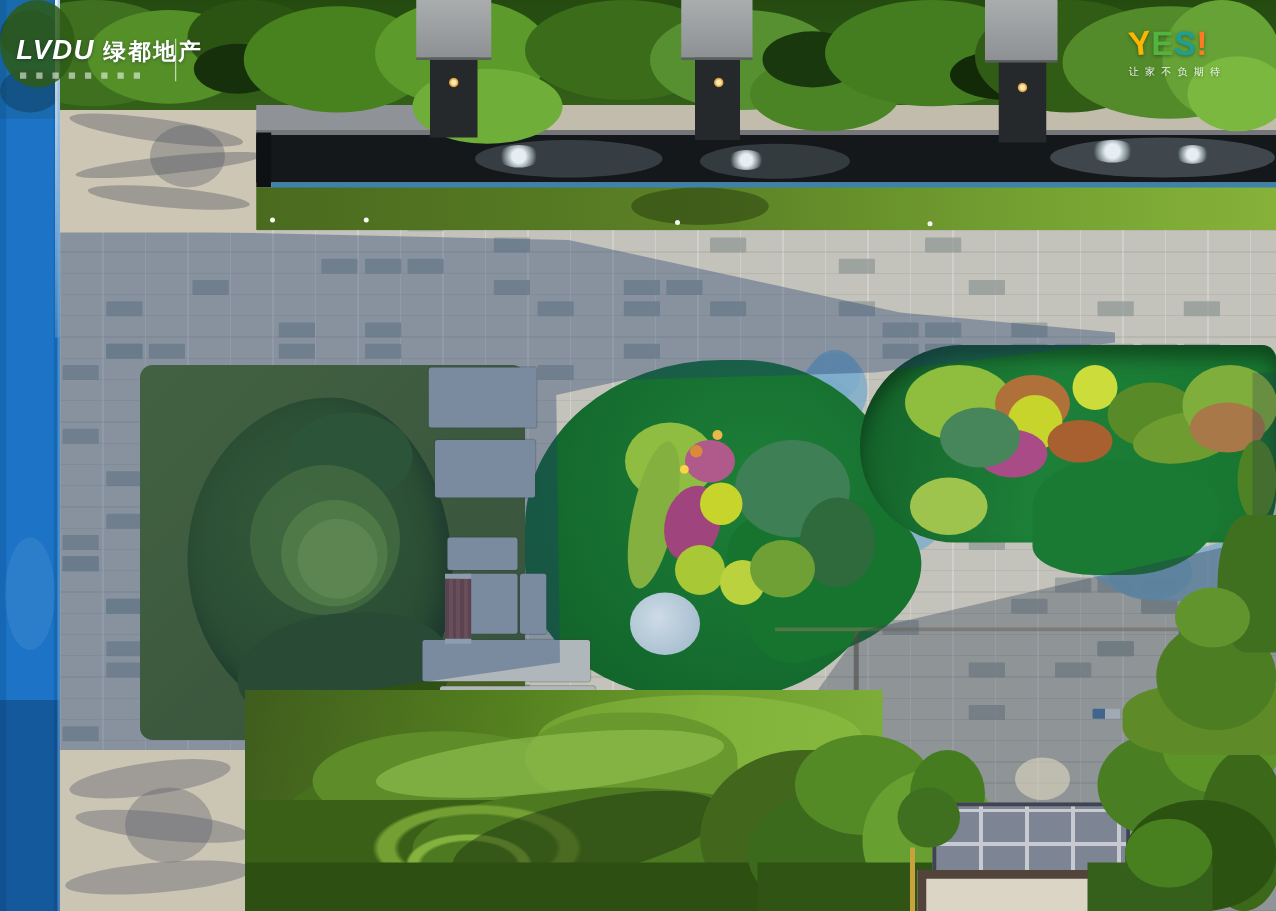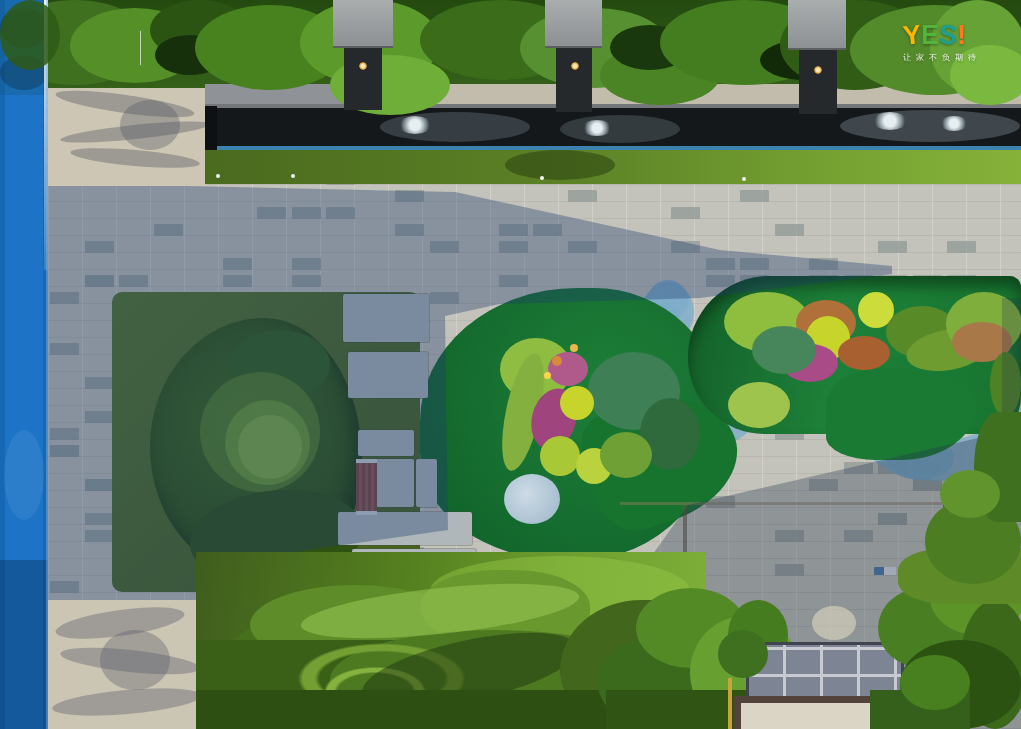--- a/index.html
+++ b/index.html
@@ -388,20 +388,33 @@
   <div class="b" style="left:5px;top:0;width:38px;height:729px;background:#1d74c6"></div>
   <div class="b" style="left:0;top:0;width:48px;height:95px;background:rgba(20,90,130,.35)"></div>
   <div class="blob" style="left:0;top:8px;width:48px;height:40px;background:rgba(12,45,70,.5)"></div>
   <div class="blob" style="left:0;top:55px;width:48px;height:35px;background:rgba(15,55,85,.45)"></div>
   <div class="b" style="left:0;top:560px;width:48px;height:169px;background:rgba(10,40,80,.35)"></div>
   <div class="blob" style="left:4px;top:430px;width:40px;height:90px;background:rgba(255,255,255,.07)"></div>
   <div class="b" style="left:44px;top:0;width:4px;height:270px;background:linear-gradient(180deg,rgba(255,255,255,.95),rgba(255,255,255,.15))"></div>
   <div class="b" style="left:46px;top:0;width:2px;height:729px;background:rgba(120,175,225,.5)"></div>
   <div class="blob" style="left:0;top:0;width:60px;height:70px;background:rgba(46,90,22,.85)"></div>
 
+  <div class="b" id="lvdu">
+    <span class="latin">LVDU</span><span class="cn">绿都地产</span>
+    <div class="tagrow">
+        <i></i>
+        <i></i>
+        <i></i>
+        <i></i>
+        <i></i>
+        <i></i>
+        <i></i>
+        <i></i>
+      </div>
+  </div>
   <div class="b" id="sep"></div>
   <div class="b" id="yes">
     <div class="row">
       <span class="L" style="transform: rotate(-6deg); color: rgb(255, 180, 0);">Y</span>
       <span class="L" style="color: rgb(82, 180, 60);">E</span>
       <span class="L" style="transform: rotate(4deg); color: rgb(31, 159, 146);">S</span>
       <span class="L" style="color: rgb(255, 122, 31);">!</span>
     </div>
     <div class="tag">让家不负期待</div>
   </div>

